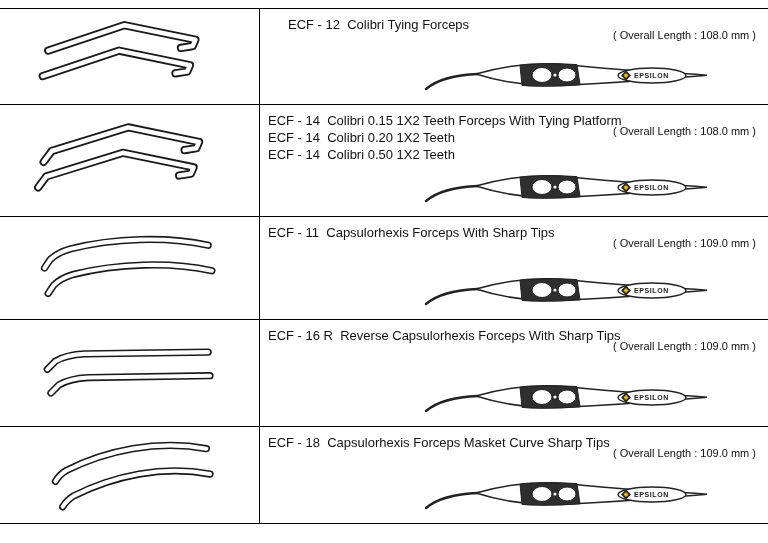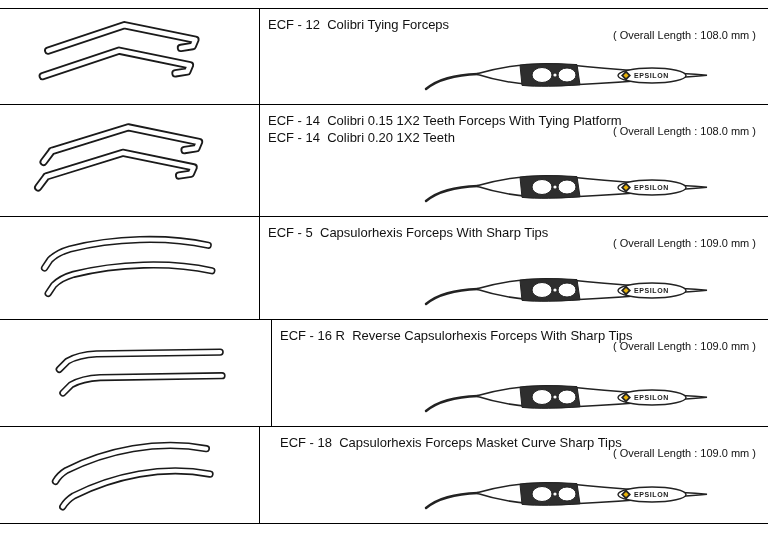--- a/index.html
+++ b/index.html
@@ -1,25 +1,25 @@
 <!DOCTYPE html>
 <html><head>
 <meta charset="utf-8">
 <style>
   * { box-sizing: border-box; }
   html, body { margin: 0; padding: 0; background: #ffffff; }
   body { font-family: "Liberation Sans", sans-serif; color: #1a1a1a; }
   .page { position: relative; width: 768px; height: 543px; background: #fff; overflow: hidden; }
   .table { position: absolute; top: 8px; left: 0; width: 768px; border-bottom: 1px solid #000; }
   .row { display: flex; border-top: 1px solid #000; background: #fff; }
-  .r1 { height: 96px; }
+  .r1 { height: 96px; gap: 20px; }
   .r2 { height: 112px; }
   .r3 { height: 103px; }
-  .r4 { height: 107px; padding-left: 12px; }
-  .r5 { height: 97px; gap: 12px; }
+  .r4 { height: 107px; }
+  .r5 { height: 97px; }
   .cell-left { width: 260px; border-right: 1px solid #000; display: flex; align-items: center; justify-content: center; }
   .cell-right { flex: 1; position: relative; }
   .lines { padding: 7px 0 0 8px; }
   .pline { font-size: 13px; line-height: 17px; white-space: pre; color: #111; }
   .length { position: absolute; top: 20px; right: 12px; font-size: 11px; color: #111; white-space: pre; }
   .inst-svg { position: absolute; right: 58px; bottom: 3px; width: 290px; height: 52px; }
   .tip-svg { width: 200px; height: 82px; }
   .defs-host { position: absolute; width: 0; height: 0; overflow: hidden; }
 </style>
 </head>
@@ -101,37 +101,38 @@
     <div class="row r2">
       <div class="cell-left">
         <svg class="tip-svg" viewBox="0 0 220 90">
             <use href="#tip-bent-teeth"></use>
           </svg>
       </div>
       <div class="cell-right">
         <div class="lines">
           <div class="pline">ECF - 14  Colibri 0.15 1X2 Teeth Forceps With Tying Platform</div>
           <div class="pline">ECF - 14  Colibri 0.20 1X2 Teeth</div>
+          <div class="pline">ECF - 14  Colibri 0.50 1X2 Teeth</div>
         </div>
         <div class="length">( Overall Length : 108.0 mm )</div>
         <svg class="inst-svg" viewBox="0 0 290 52">
             <use href="#instrument"></use>
           </svg>
       </div>
     </div>
 
     <div class="row r3">
       <div class="cell-left">
         <svg class="tip-svg" viewBox="0 0 220 90">
             <use href="#tip-curved"></use>
           </svg>
       </div>
       <div class="cell-right">
         <div class="lines">
-          <div class="pline">ECF - 5  Capsulorhexis Forceps With Sharp Tips</div>
+          <div class="pline">ECF - 11  Capsulorhexis Forceps With Sharp Tips</div>
         </div>
         <div class="length">( Overall Length : 109.0 mm )</div>
         <svg class="inst-svg" viewBox="0 0 290 52">
             <use href="#instrument"></use>
           </svg>
       </div>
     </div>
 
     <div class="row r4">
       <div class="cell-left">

